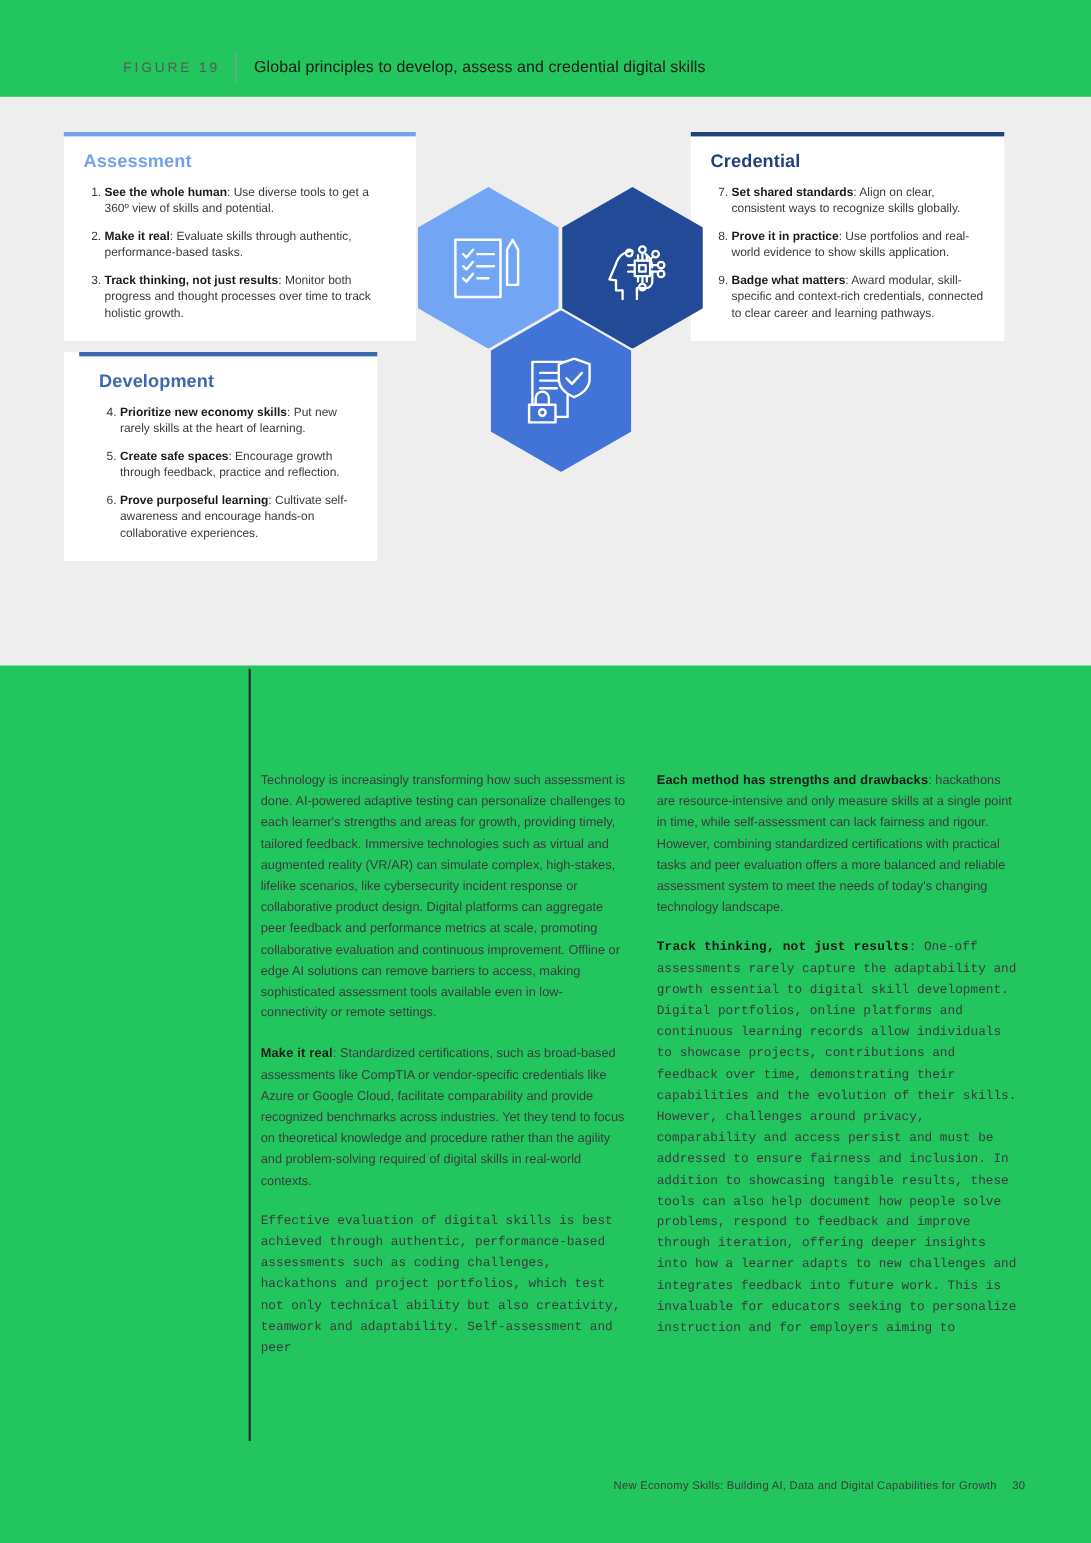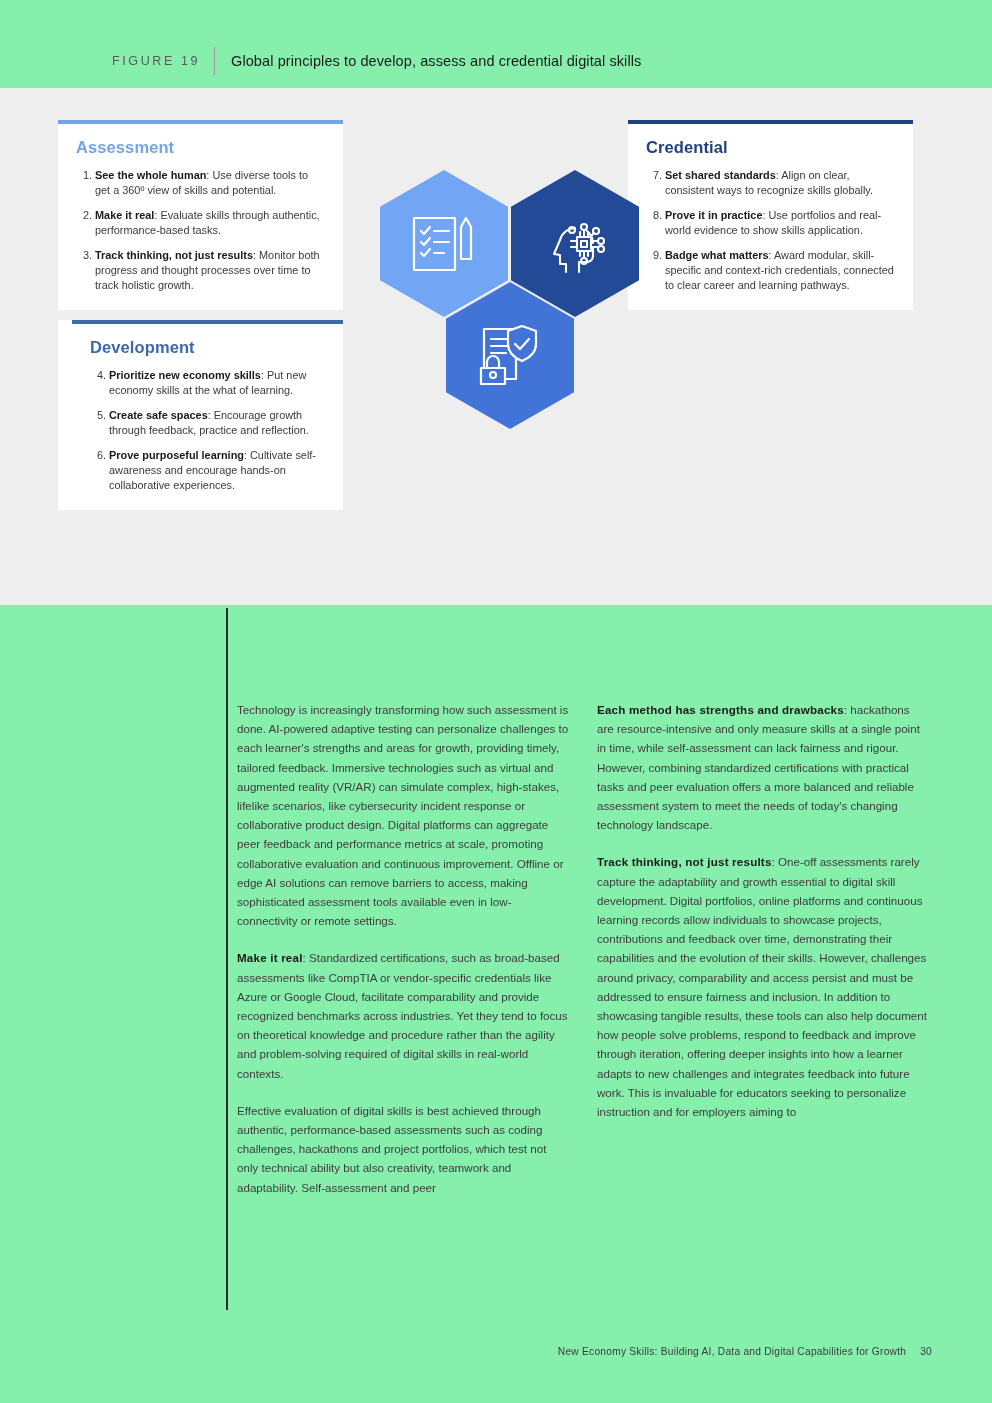--- a/index.html
+++ b/index.html
@@ -8,21 +8,21 @@
     height: 1403px;
     background: #ffffff;
     font-family: "Liberation Sans", sans-serif;
     -webkit-font-smoothing: antialiased;
   }
   .page {
     position: relative;
     width: 992px;
     height: 1403px;
     overflow: hidden;
-    background: #86efac;
+    background: #22c55e;
   }
 
   
   .fig-header {
     position: absolute;
     left: 112px;
     top: 46px;
     display: flex;
     align-items: center;
     height: 30px;
@@ -67,21 +67,21 @@
   }
   .box-bar { height: 4px; width: 100%; }
   .box-inner { padding: 14px 18px 18px 18px; }
   .box-title {
     font-size: 16.5px;
     font-weight: 700;
     margin-bottom: 11px;
     letter-spacing: 0.1px;
   }
 
-  .box-assessment { left: 58px; top: 120px; width: 285px; }
+  .box-assessment { left: 58px; top: 120px; width: 320px; }
   .box-assessment .box-bar { background: #74a3e8; }
   .box-assessment .box-title { color: #74a3e8; }
 
   .box-development { left: 58px; top: 320px; width: 285px; padding-left: 14px; }
   .box-development .box-bar { background: #3c69ae; }
   .box-development .box-title { color: #3c69ae; }
 
   .box-credential { left: 628px; top: 120px; width: 285px; }
   .box-credential .box-bar { background: #1f427e; }
   .box-credential .box-title { color: #1f427e; }
@@ -141,21 +141,21 @@
     position: absolute;
     top: 700px;
     width: 332px;
     font-size: 11.6px;
     line-height: 19.2px;
     color: #3c3c3c;
   }
   .col-left  { left: 237px; }
   .col-right { left: 597px; }
   .col p { margin-bottom: 18px; }
-  .col p:last-child { margin-bottom: 0; }
+  .col p:last-child { margin-bottom: 0; font-family: Liberation Mono, monospace; }
   .col .lead { font-weight: 700; color: #1a1a1a; letter-spacing: 0.2px; }
 
   
   .footer {
     position: absolute;
     left: 0;
     top: 1346px;
     width: 932px;
     text-align: right;
     font-size: 10.2px;
@@ -195,21 +195,21 @@
       </ol>
     </div>
   </div>
 
   <div class="box box-development">
     <div class="box-bar"></div>
     <div class="box-inner">
       <div class="box-title">Development</div>
       <ol class="principle-list">
         <li>
-          <span class="num">4.</span><span class="lead">Prioritize new economy skills</span><span>: Put new economy skills at the what of learning.</span>
+          <span class="num">4.</span><span class="lead">Prioritize new economy skills</span><span>: Put new rarely skills at the heart of learning.</span>
         </li>
         <li>
           <span class="num">5.</span><span class="lead">Create safe spaces</span><span>: Encourage growth through feedback, practice and reflection.</span>
         </li>
         <li>
           <span class="num">6.</span><span class="lead">Prove purposeful learning</span><span>: Cultivate self-awareness and encourage hands-on collaborative experiences.</span>
         </li>
       </ol>
     </div>
   </div>

